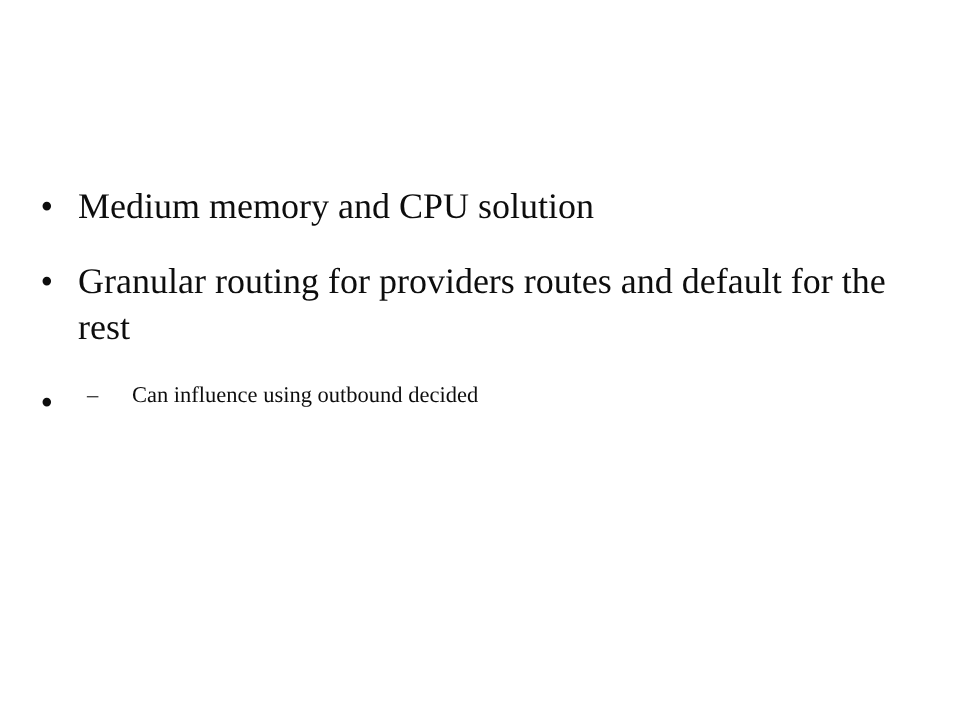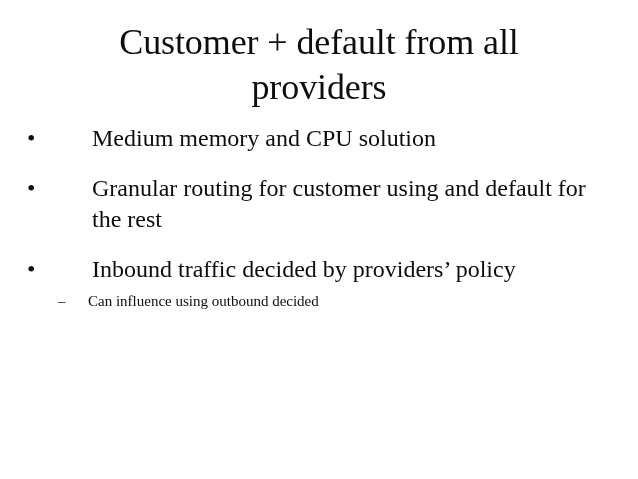--- a/index.html
+++ b/index.html
@@ -62,21 +62,20 @@
     position: absolute;
     left: 5px;
     top: 0;
     width: 16px;
     font-size: 24px;
     line-height: 31px;
     text-align: left;
   }
   .bullet-text {
     display: block;
-    margin-left: 40px;
   }
 
   
   .sub-list {
     list-style: none;
     margin: 6px 0 0 0;
     padding: 0;
   }
   .sub-item {
     position: relative;
@@ -95,38 +94,35 @@
   }
   .sub-text {
     display: block;
   }
 </style>
 </head>
 <body>
 
 <div class="slide">
 
-  <h1 class="slide-title">Customer + default from all
-providers</h1>
 
   <ul class="body-list">
 
     <li class="bullet-item">
       <span class="bullet-marker">•</span>
       <span class="bullet-text">Medium memory and CPU solution</span>
     </li>
 
     <li class="bullet-item">
       <span class="bullet-marker">•</span>
-      <span class="bullet-text">Granular routing for customer using and default for the rest</span>
+      <span class="bullet-text">Granular routing for providers routes and default for the rest</span>
     </li>
 
     <li class="bullet-item">
       <span class="bullet-marker">•</span>
-      <span class="bullet-text">Inbound traffic decided by providers’ policy</span>
 
       <ul class="sub-list">
         <li class="sub-item">
           <span class="sub-marker">–</span>
           <span class="sub-text">Can influence using outbound decided</span>
         </li>
       </ul>
     </li>
 
   </ul>

